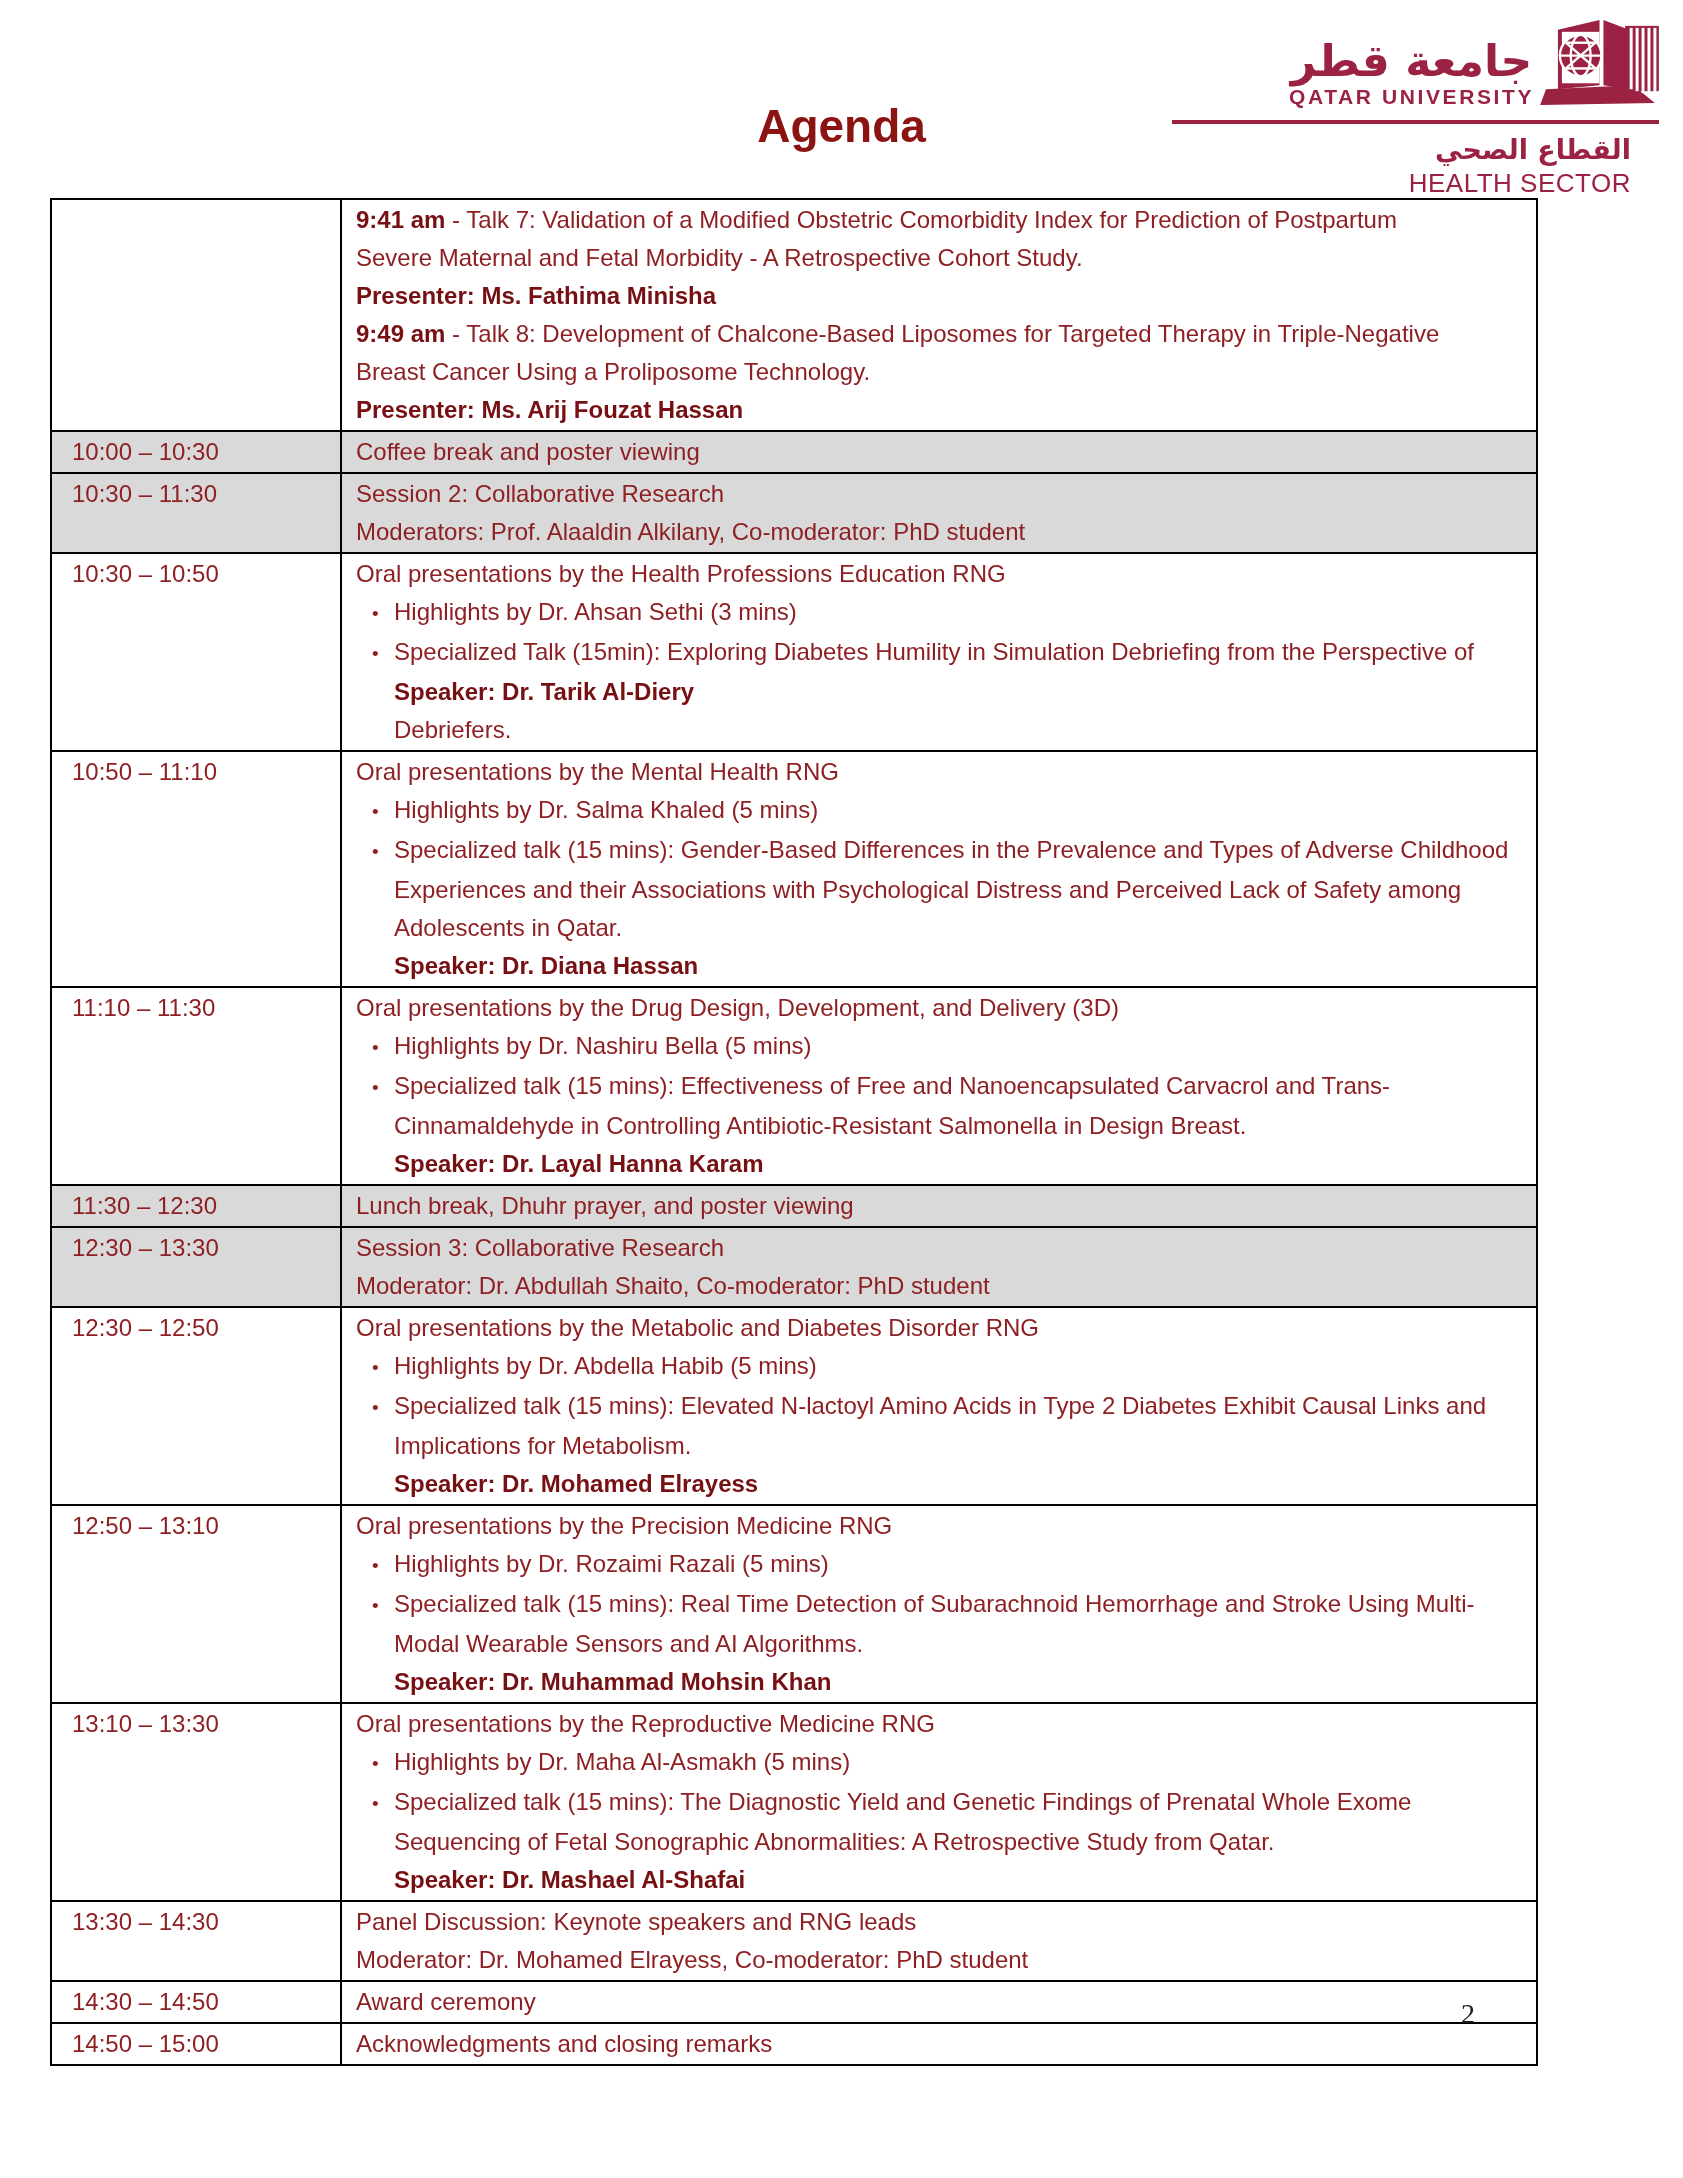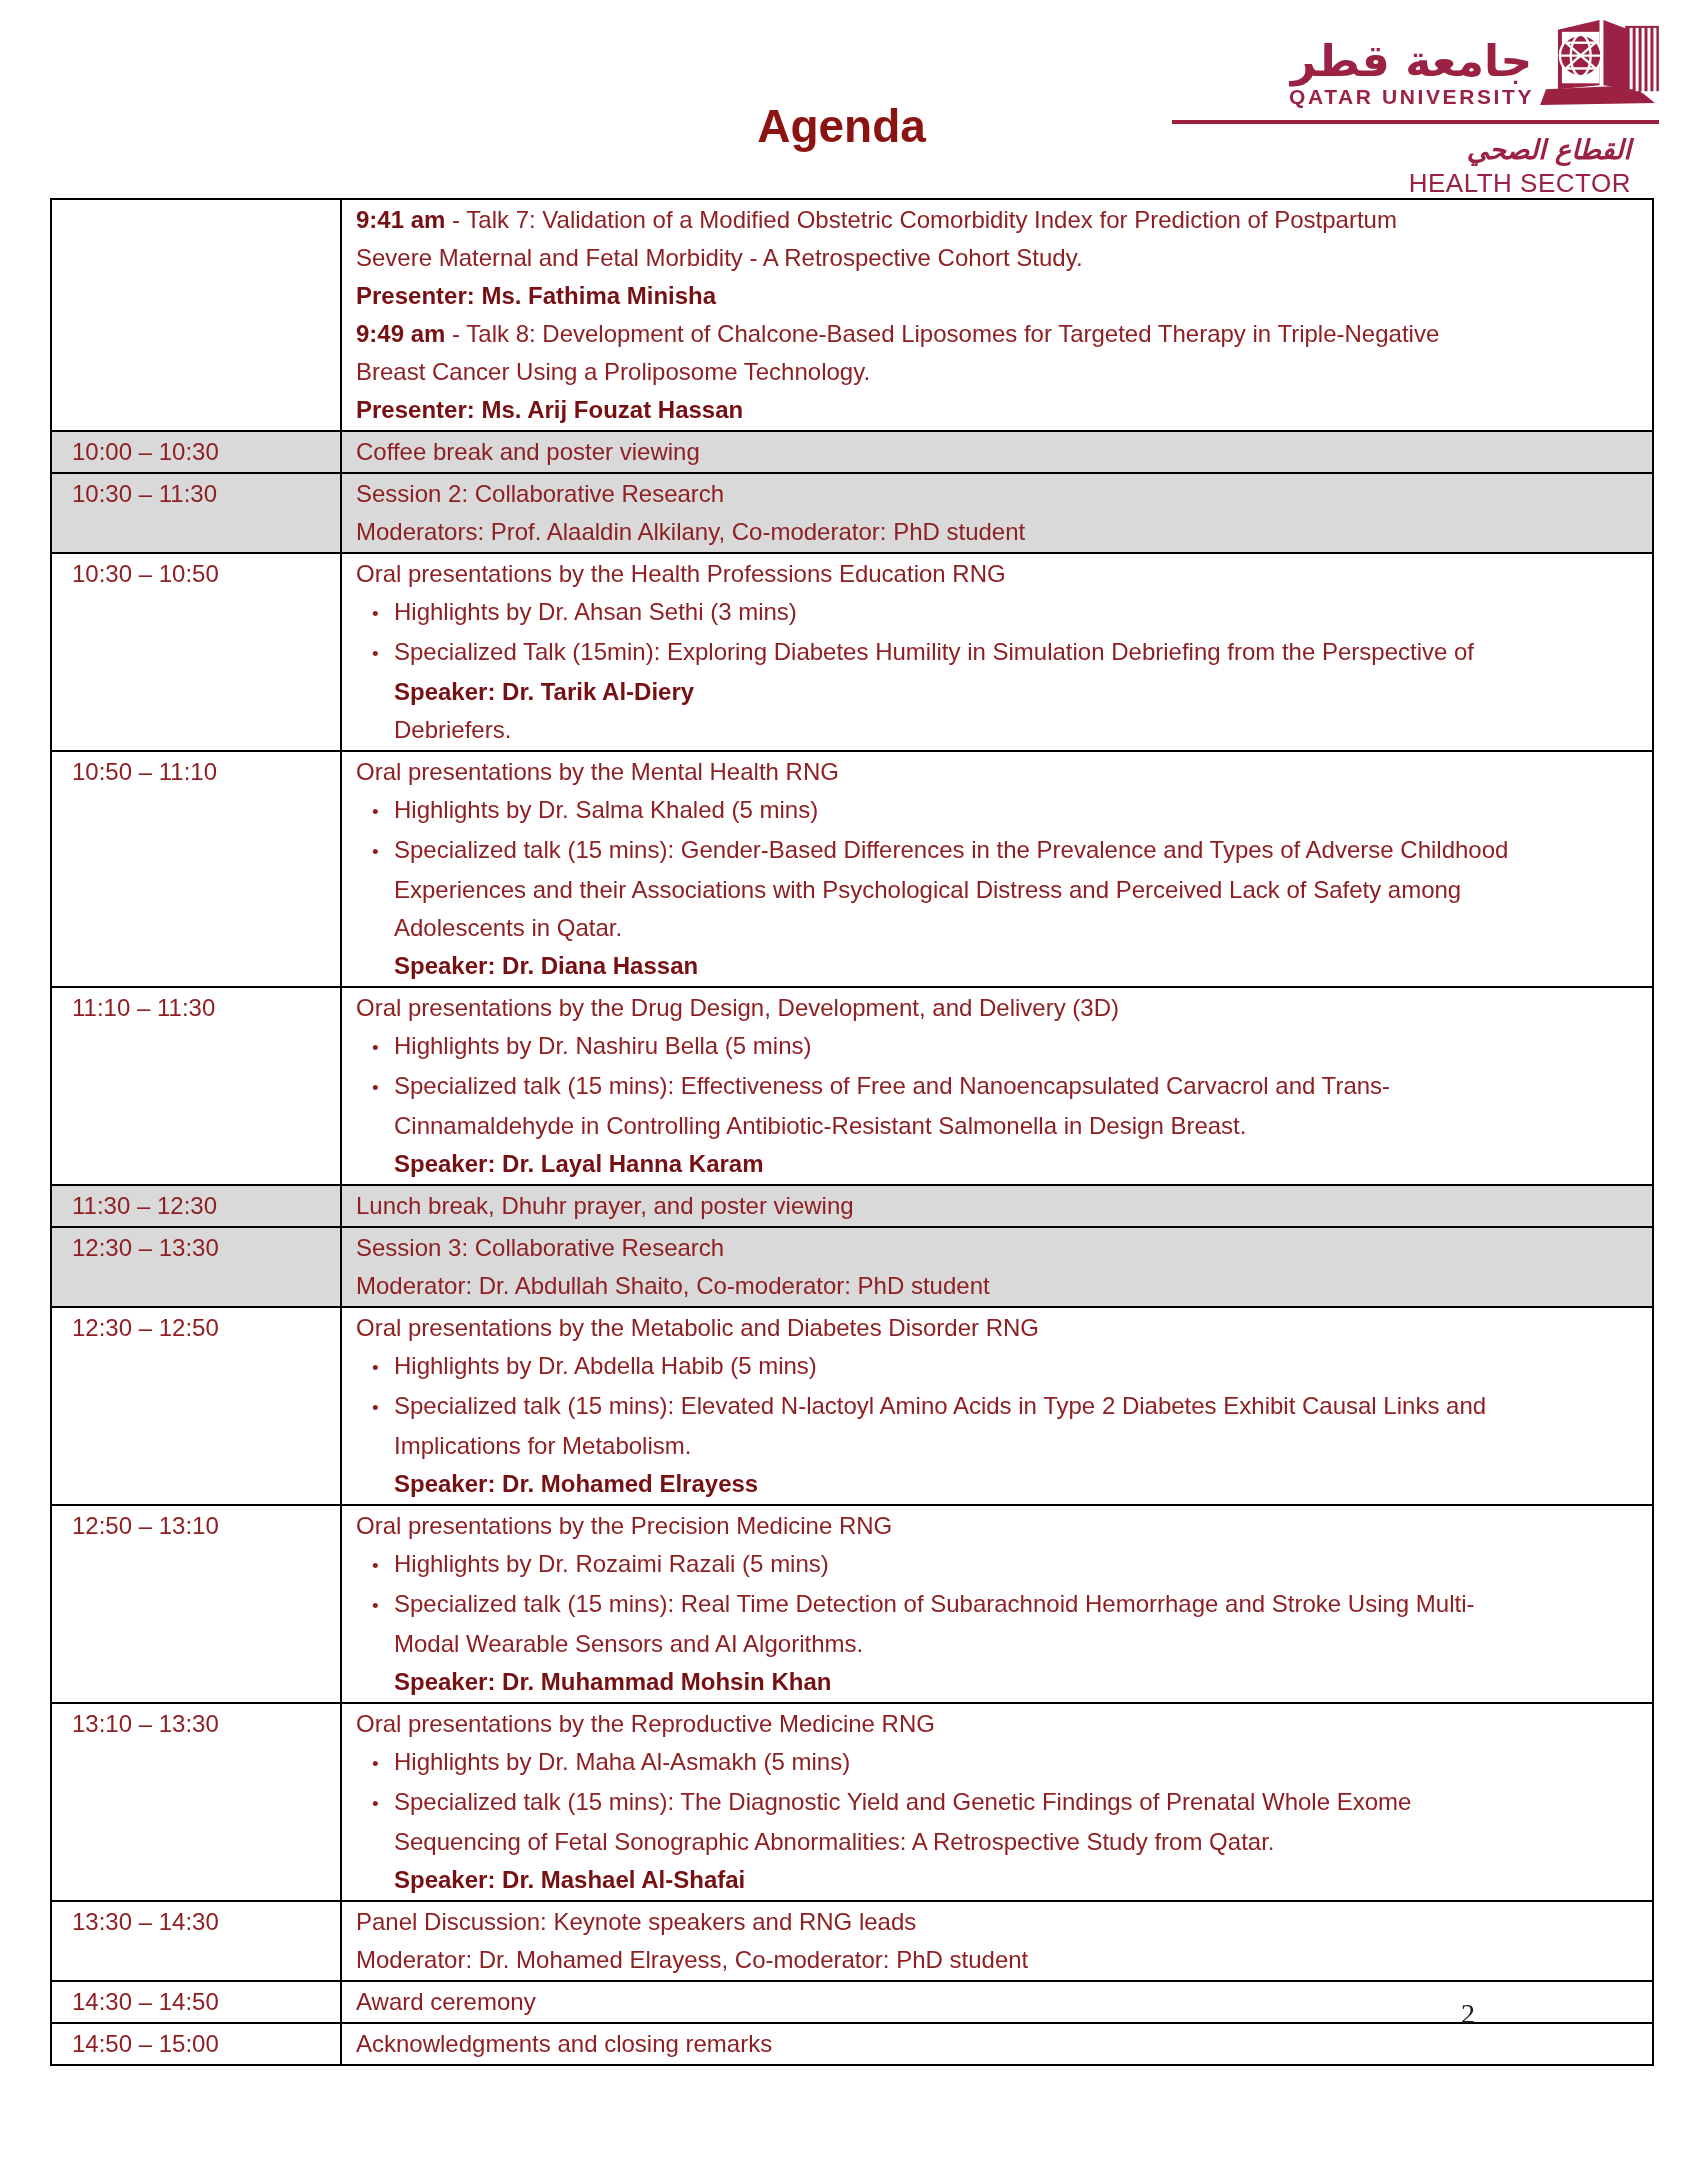--- a/index.html
+++ b/index.html
@@ -9,28 +9,28 @@
   }
   
   .logo{position:absolute;top:16px;right:24px;width:487px;color:var(--maroon);}
   .logo-top{display:flex;justify-content:flex-end;align-items:flex-end;gap:4px;}
   .logo-names{text-align:center;padding-bottom:2px;}
   .ar-name{font-family:"DejaVu Sans",sans-serif;font-size:44px;font-weight:bold;line-height:1.1;}
   .en-name{font-size:21px;font-weight:bold;letter-spacing:2.6px;white-space:nowrap;}
   .emblem{width:121px;height:95px;flex:none;}
   .logo-divider{height:4px;background:var(--maroon);margin-top:9px;}
   .sector{text-align:right;padding-right:28px;margin-top:9px;}
-  .sector-ar{font-family:"DejaVu Sans",sans-serif;font-size:27px;font-weight:bold;line-height:1.25;font-style:italic;}
+  .sector-ar{font-family:"DejaVu Sans",sans-serif;font-size:27px;font-weight:bold;line-height:1.25;}
   .sector-en{font-size:26px;font-weight:normal;letter-spacing:0.5px;line-height:1.25;}
   
   .title{position:absolute;top:99px;left:0;width:1683px;text-align:center;
     font-size:46px;font-weight:bold;color:var(--title);}
   
   .agenda-table{
-    position:absolute;top:198px;left:50px;width:1604px;
+    position:absolute;top:198px;left:50px;width:1488px;
     border:2px solid var(--border);box-sizing:border-box;
     font-size:24px;color:var(--text);line-height:38px;
   }
   .t-row{display:flex;}
   .t-row + .t-row{border-top:2px solid var(--border);}
   .t-row.shaded{background:var(--shade);}
   .t-time{
     width:290px;flex:none;box-sizing:border-box;
     border-right:2px solid var(--border);
     padding:1px 6px 1px 20px;

